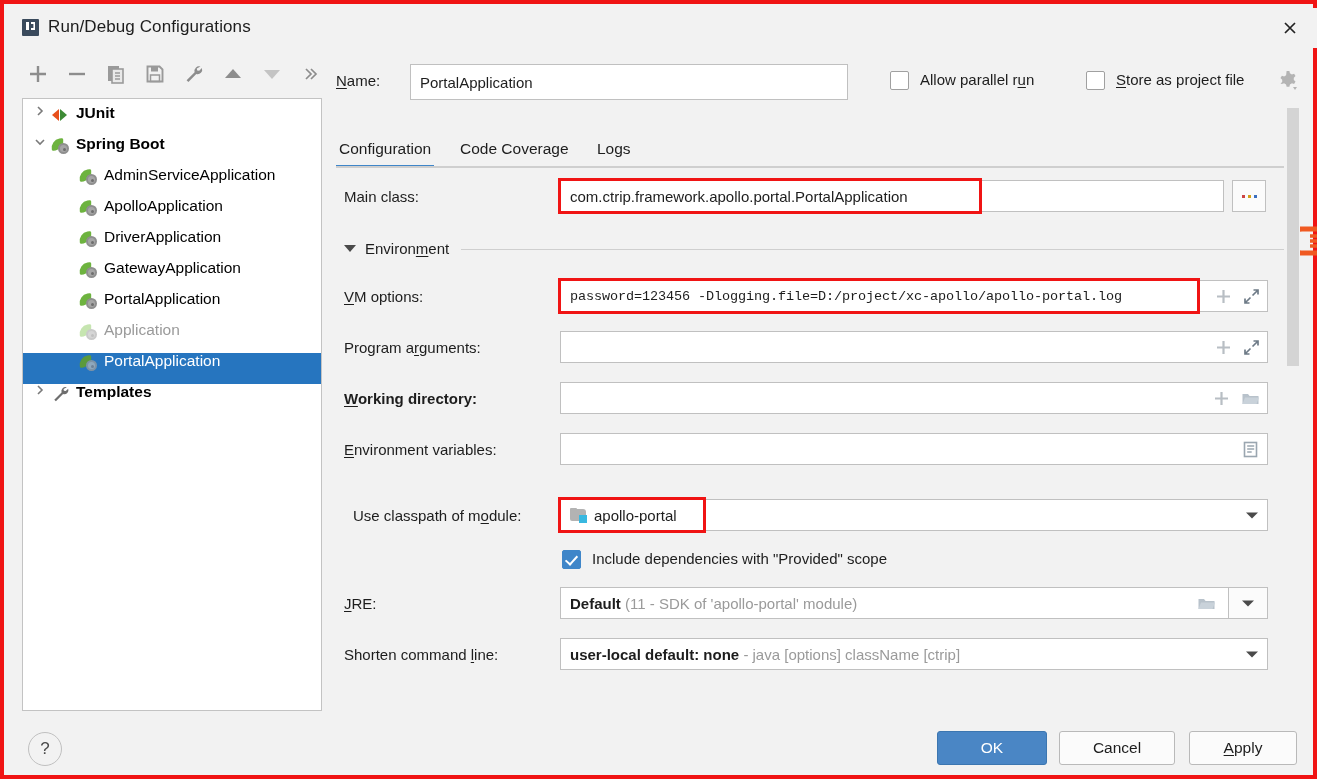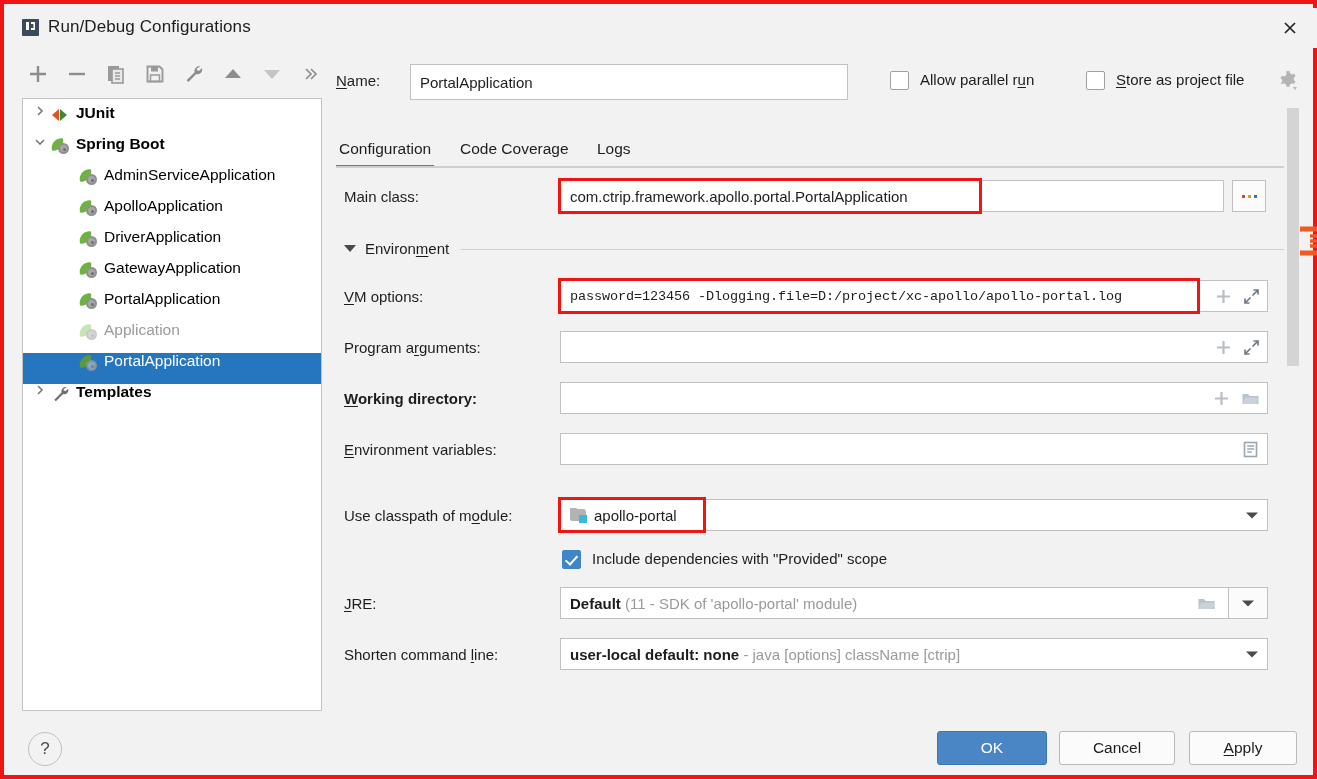--- a/index.html
+++ b/index.html
@@ -667,21 +667,21 @@
       <span class="field-btns">
         <span>
           <svg width="19" height="19" viewBox="0 0 19 19">
             <rect x="3.5" y="2.5" width="12" height="14" fill="none" stroke="#9aa6b0" stroke-width="1.6"></rect>
             <path d="M6.2 6 h7 M6.2 9 h7 M6.2 12 h4.5" stroke="#9aa6b0" stroke-width="1.4"></path>
           </svg>
         </span>
       </span>
     </div>
 
-    <div class="form-label" style="left:8px; top:409px;">
+    <div class="form-label" style="left:17px; top:409px;">
       Use classpath of m<span class="mn">o</span>dule:
     </div>
     <div class="field" style="left:224px; top:401px; width:708px;">
       <span class="mod-icon">
         <i class="body"></i>
           <i class="tab2"></i>
           <i class="dot"></i>
       </span>
       <span class="grow" style="font-size:15px">apollo-portal</span>
       <span class="field-btns">

